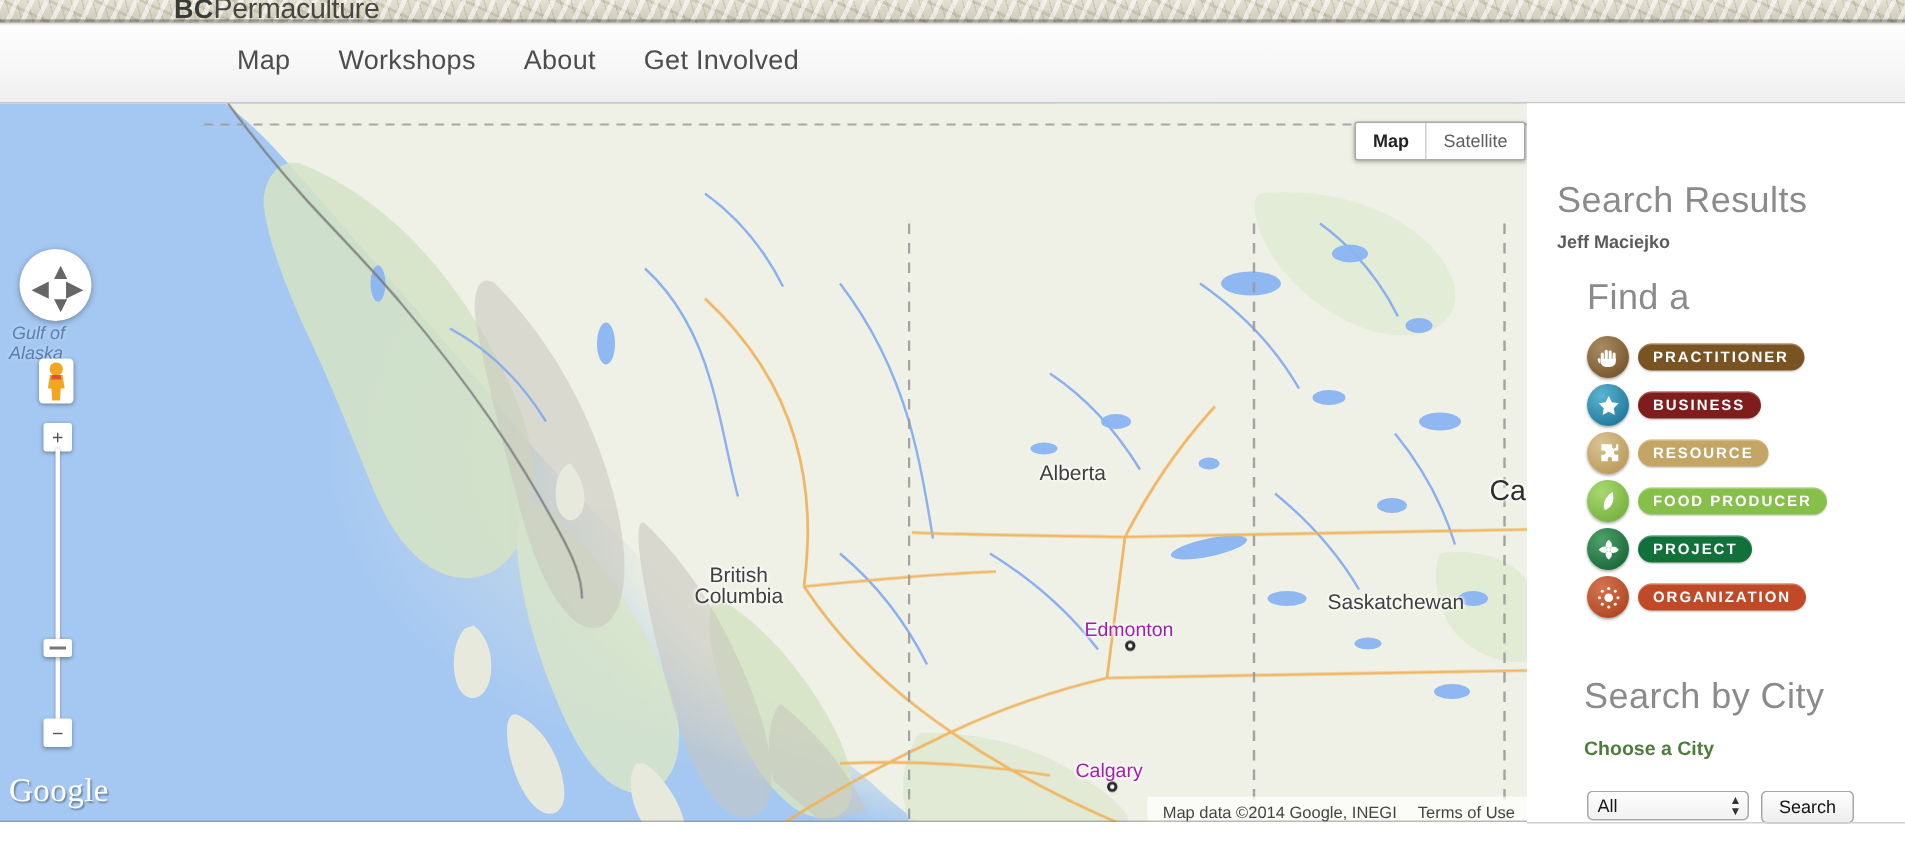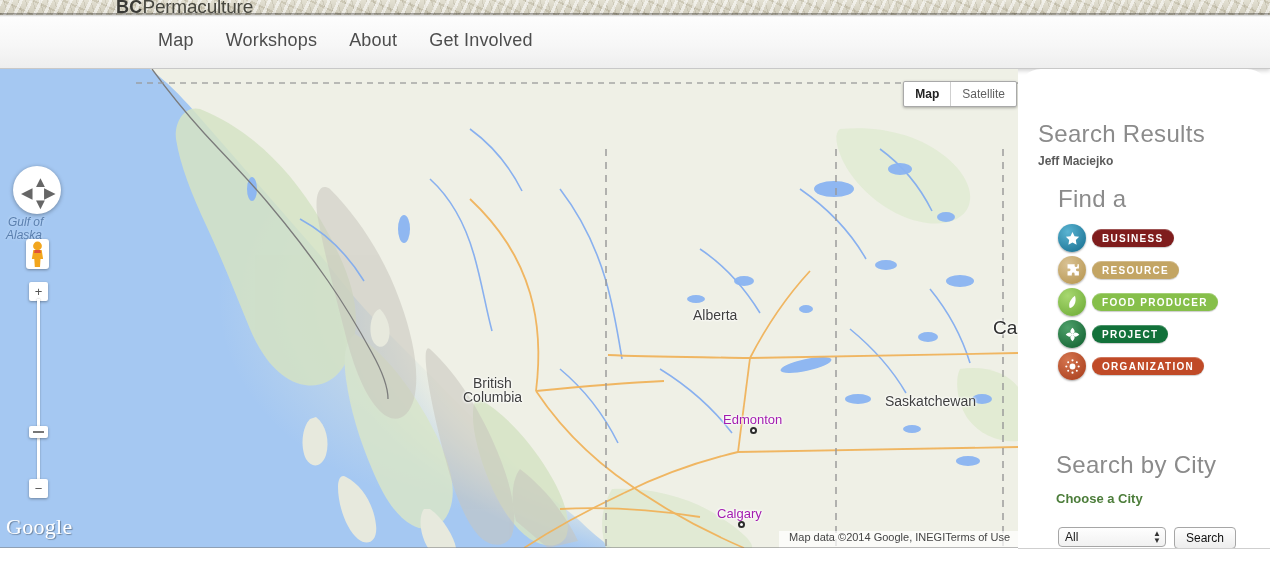--- a/index.html
+++ b/index.html
@@ -127,30 +127,30 @@
   
   #gwatermark {
     position:absolute; left: 6px; bottom: 8px;
     font-family: "Liberation Serif", serif; font-size: 22px; color:#fff;
     text-shadow: 1px 1px 1px rgba(0,0,0,.35); letter-spacing:.3px;
   }
   
   #attrib {
     position:absolute; right: 0; bottom: 0; height: 17px;
     background: rgba(255,255,255,.72);
-    display:flex; align-items:flex-start; padding: 0 8px 0 10px;
+    display:flex; align-items:flex-end; gap: 14px; padding: 0 8px 0 10px;
     font-size: 11px; color: #444; white-space: nowrap;
   }
   #attrib .tou { color:#444; cursor:pointer; }
   #map-bottom-line{
     position:absolute; left:0; bottom:0; width:1018px; height:1px; background:rgba(120,120,120,.5);
   }
 
   
-  #sidebar { position:absolute; left: 1018px; top: 69px; width: 252px; height: 499px; background:#fff;border-radius:23px; }
+  #sidebar { position:absolute; left: 1018px; top: 69px; width: 252px; height: 499px; background:#fff; }
   .side-h1 {
     position:absolute; font-size: 24px; color: #8b8b8b; font-weight: normal;
     letter-spacing: .3px; white-space: nowrap; margin:0;
   }
   #sr-title { left: 20px; top: 51px; }
   #sr-user { position:absolute; left: 20px; top: 85px; font-size: 12px; color:#5b5b5b; font-weight:bold; }
   #find-title { left: 40px; top: 116px; }
 
   #badge-list { position:absolute; left: 40px; top: 153px; }
   .badge-row { position:relative; height: 32px; display:flex; align-items:center; cursor:pointer; }
@@ -378,20 +378,33 @@
   </div>
 
   <div id="sidebar">
 
     <h1 class="side-h1" id="sr-title">Search Results</h1>
     <div id="sr-user">Jeff Maciejko</div>
     <h1 class="side-h1" id="find-title">Find a</h1>
 
     <div id="badge-list">
 
+      <div class="badge-row">
+        <span class="badge-icon" style="background:radial-gradient(circle at 35% 28%, #a98a62, #6d4a1f);">
+          <svg width="17" height="17" viewBox="0 0 24 24" fill="#fff">
+            <rect x="4.5" y="7" width="2.9" height="9" rx="1.45"></rect>
+            <rect x="8.2" y="4.4" width="2.9" height="11.6" rx="1.45"></rect>
+            <rect x="11.9" y="5" width="2.9" height="11" rx="1.45"></rect>
+            <rect x="15.6" y="7" width="2.9" height="9" rx="1.45"></rect>
+            <path d="M4 13c-1.4-1-2.7-.3-2.5 1 .2 1.4 1.3 2.8 2.5 3.6z"></path>
+            <path d="M4.3 13h14.3v2.8c0 2.9-2.7 5-7.1 5s-7.2-2.1-7.2-5z"></path>
+          </svg>
+        </span>
+        <span class="badge-pill" style="background:#7a5323;">PRACTITIONER</span>
+      </div>
 
       <div class="badge-row">
         <span class="badge-icon" style="background:radial-gradient(circle at 35% 28%, #5ab4d2, #136a8c);">
           <svg width="17" height="17" viewBox="0 0 24 24" fill="#fff">
             <path d="M12 2.8l2.9 5.9 6.5.95-4.7 4.6 1.1 6.5L12 17.7l-5.8 3.05 1.1-6.5-4.7-4.6 6.5-.95z"></path>
           </svg>
         </span>
         <span class="badge-pill" style="background:#7f1d1d;">BUSINESS</span>
       </div>
 

